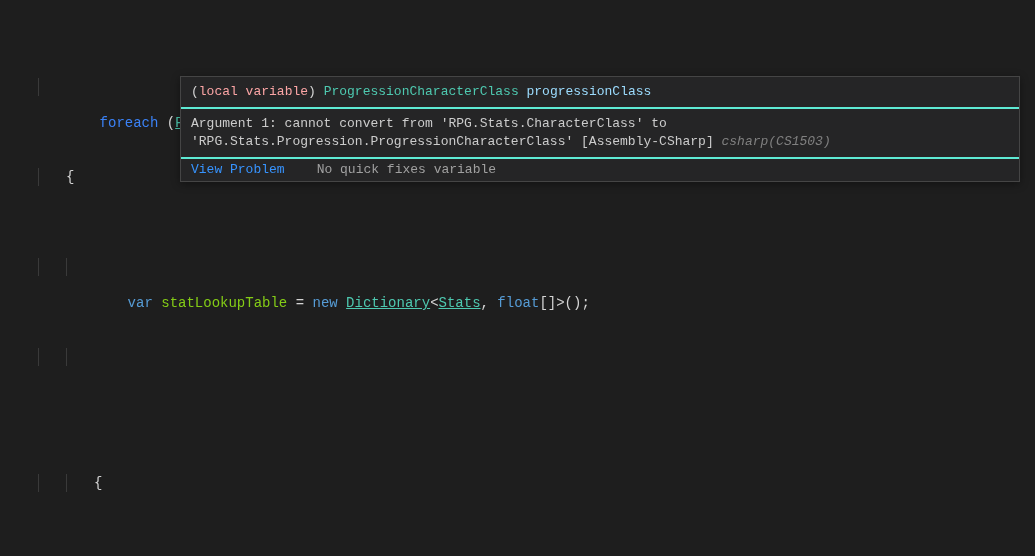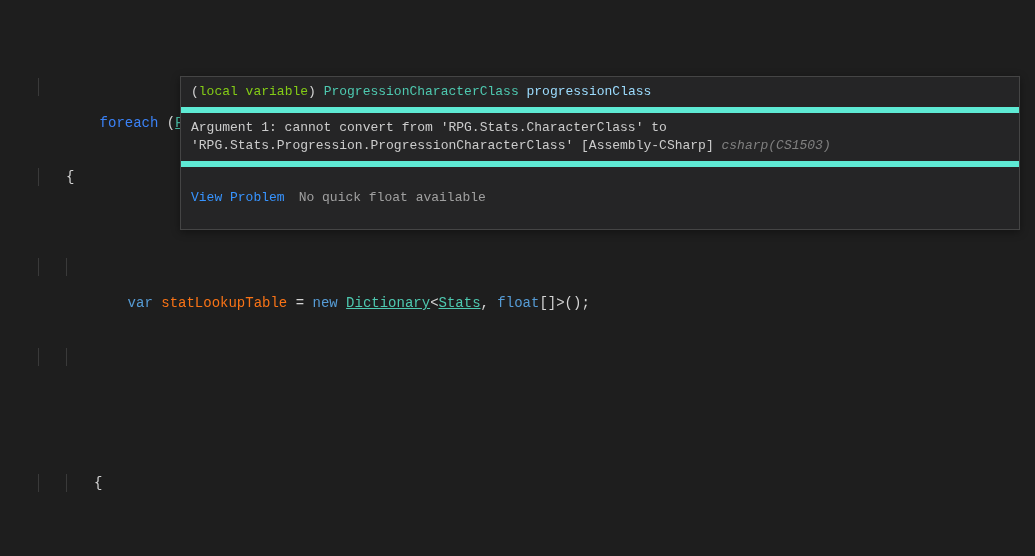--- a/index.html
+++ b/index.html
@@ -14,21 +14,21 @@
     overflow:hidden;
     position:relative;
   }
   .code { position:absolute; top:6px; left:10px; white-space:pre; }
   .line { height:18px; }
 
   
   .kw  { color:#3b82f6; }          
   .kw2 { color:#569cd6;text-align:right; }          
   .type{ color:#4ec9b0;text-decoration:underline; }          
-  .var { color:#f97316; }
+  .var { color:#84cc16; }
   .pun { color:#d4d4d4; }
   .brk { color:#d4d4d4; }
   .op  { color:#d4d4d4; }
 
   
   .hover {
     position:absolute;
     left:180px;
     top:76px;
     width:840px;
@@ -36,31 +36,31 @@
     border:1px solid #454545;
     font-size:13px;
     color:#cccccc;
     box-shadow:0 2px 8px rgba(0,0,0,0.4);
     z-index:10;
   }
   .hover .section {
     padding:6px 10px;
   }
   .hover .sep {
-    border-top:6px solid #5eead4;
+    border-top:2px solid #5eead4;
   }
   .hover .footer {
-    padding:22px 10px;
+    padding:2px 10px;
     display:flex;
-    gap:14px;
+    gap:32px;
     align-items:center;
   }
   .hover .link { color:#3794ff; cursor:pointer; }
   .hover .muted { color:#a0a0a0; }
-  .hover .sig-kw { color:#84cc16;margin-top:32px; }
+  .hover .sig-kw { color:#fca5a5;margin-top:32px; }
   .hover .sig-type { color:#4ec9b0; }
   .hover .sig-var { color:#9cdcfe; }
   .hover .ann { color:#808080; white-space:nowrap;font-style:italic; }
   .ind2 { padding-left:56px; position:relative;}
   .ind3 { padding-left:84px; position:relative;}
 
   .rel { position:relative; }
   .g { position:absolute; top:0; bottom:0; width:1px; background:#3a3a3a; }
   .g1 { left:28px; }
   .g2 { left:56px; }
@@ -172,15 +172,15 @@
     <span class="pun">(</span><span class="sig-kw">local variable</span><span class="pun">)</span><span> </span><span class="sig-type">ProgressionCharacterClass</span><span> </span><span class="sig-var">progressionClass</span>
   </div>
   <div class="section sep">
     <div>Argument 1: cannot convert from 'RPG.Stats.CharacterClass' to</div>
     <div>
       <span>'RPG.Stats.Progression.ProgressionCharacterClass' [Assembly-CSharp]</span><span> </span><span class="ann">csharp(CS1503)</span>
     </div>
   </div>
   <div class="footer sep">
     <span class="link">View Problem</span>
-    <span class="muted">No quick float available</span>
+    <span class="muted">No quick fixes variable</span>
   </div>
 </div>
 
 </body></html>

